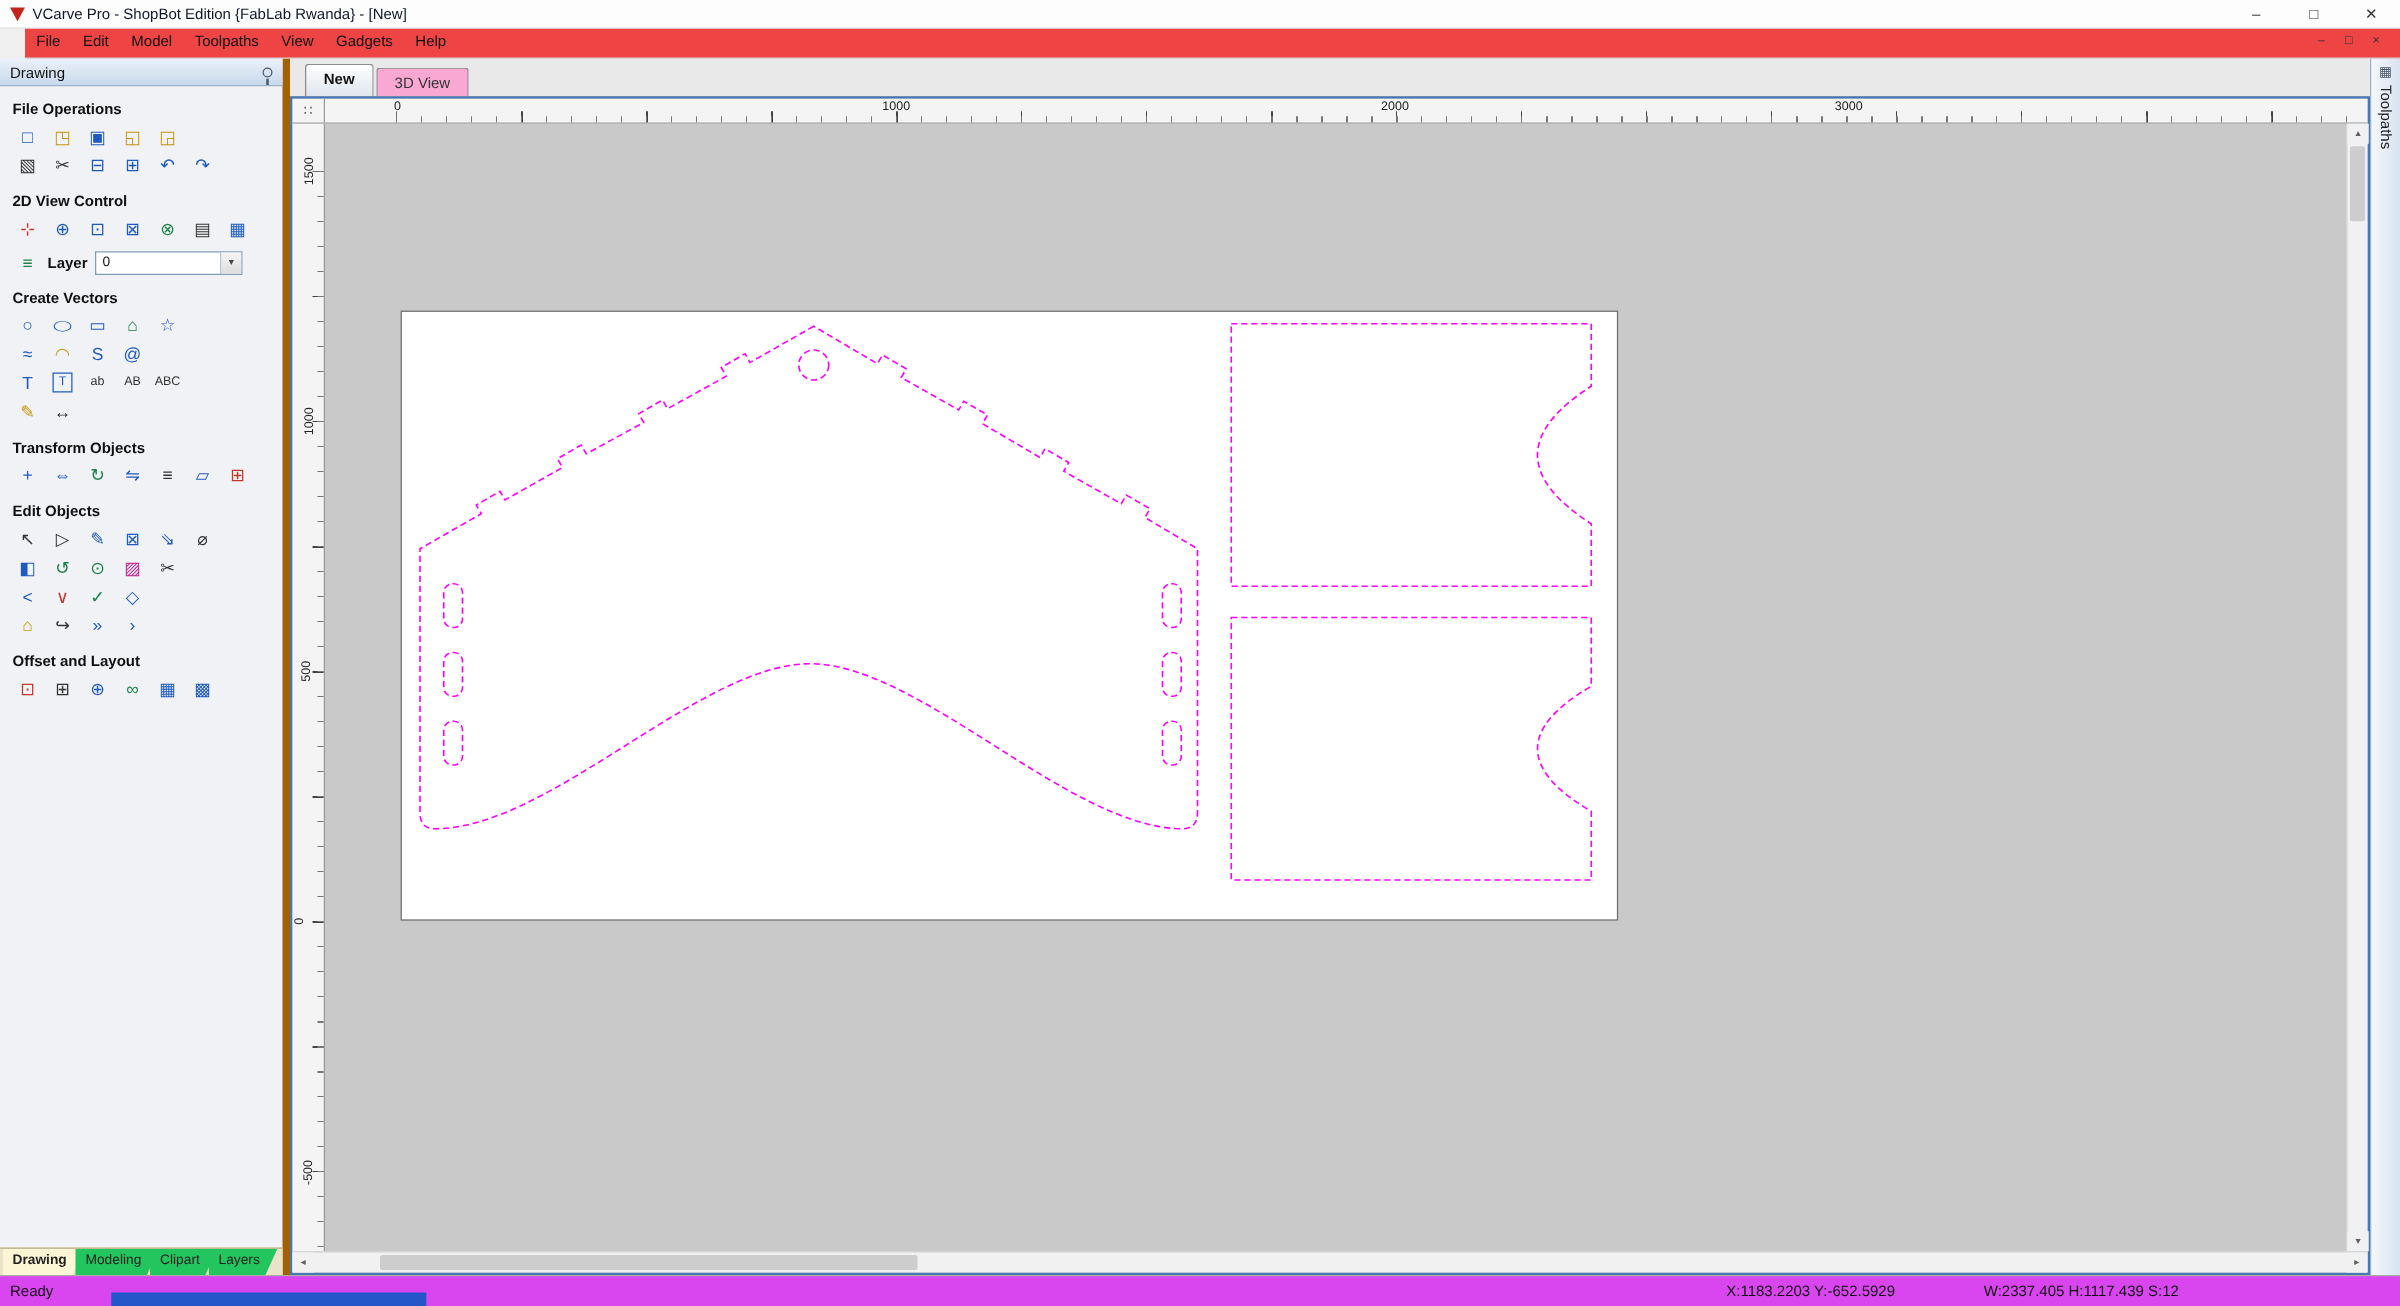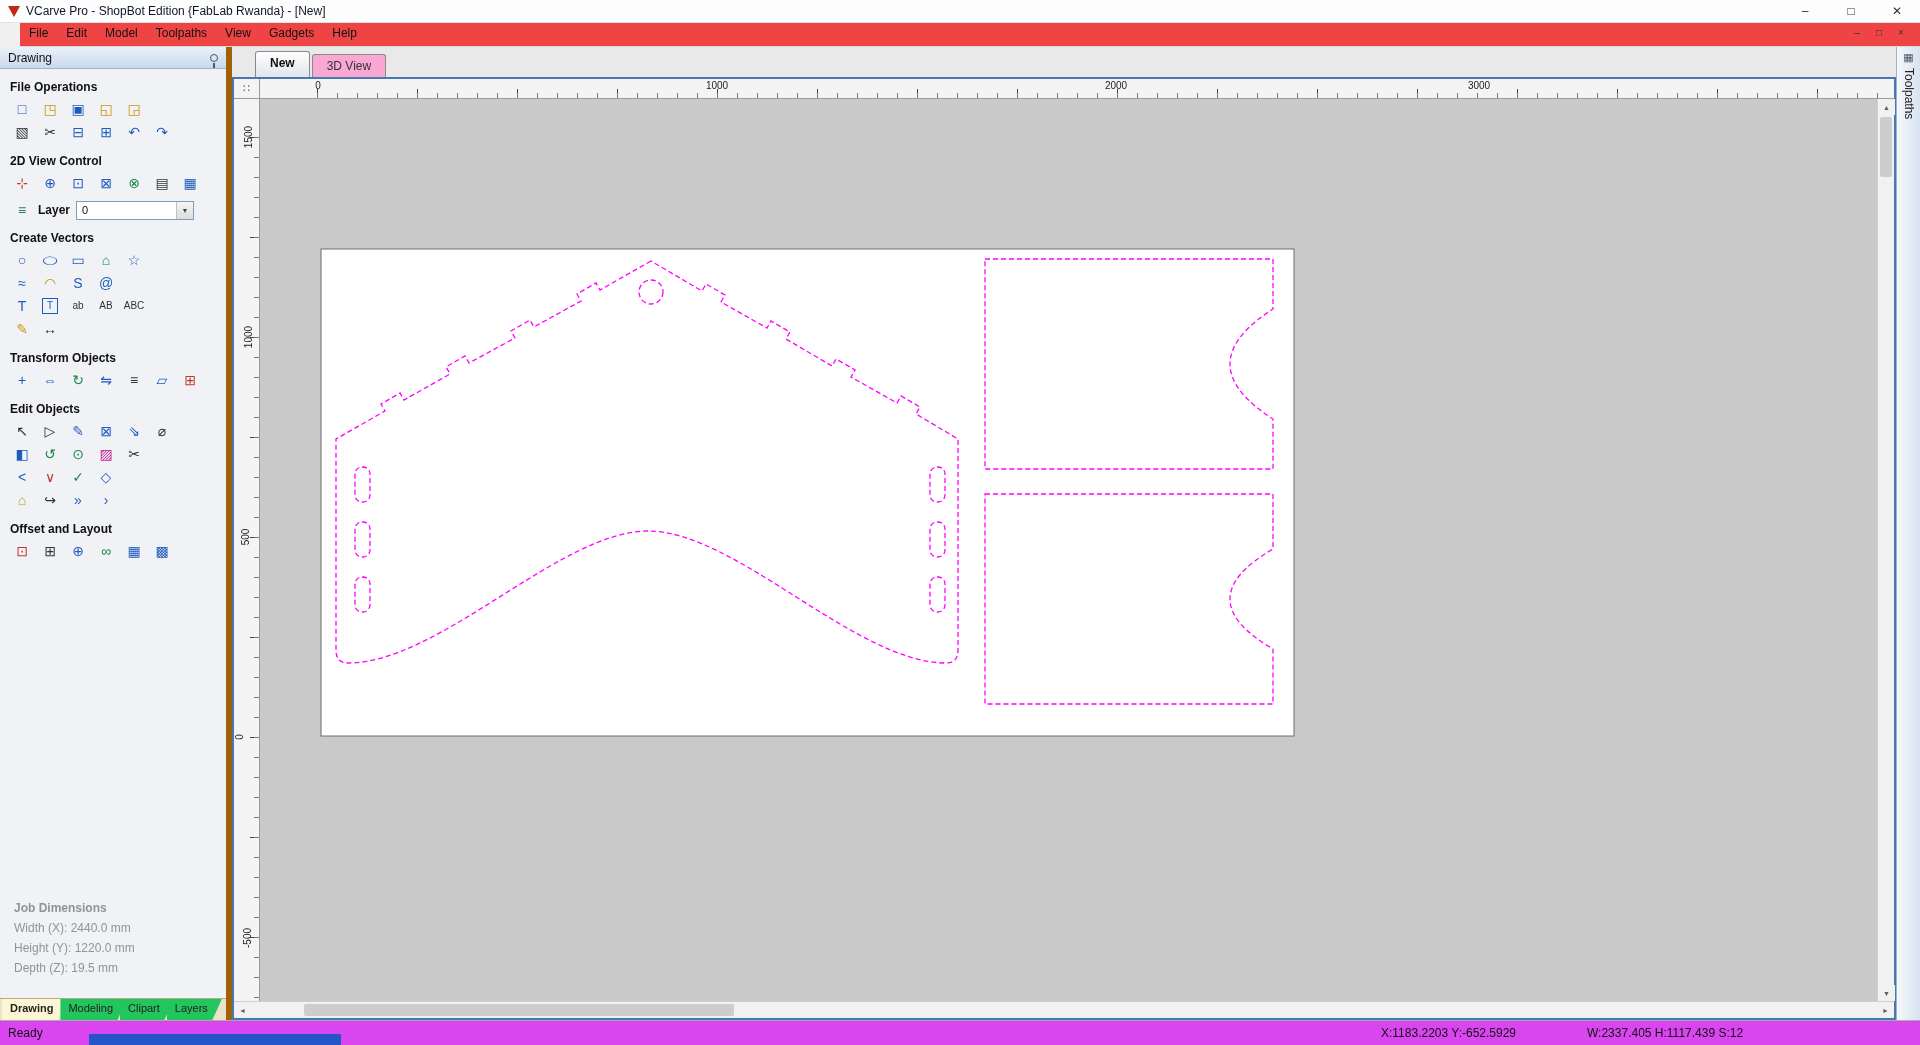--- a/index.html
+++ b/index.html
@@ -52,21 +52,21 @@
   .jobdims { position:absolute; bottom:42px; left:14px; color:#8f9499; font-size:12px; line-height:20px; }
   .jobdims .jd-title { font-weight:bold; }
   .side-tabs { position:absolute; bottom:0; left:0; right:0; height:22px; display:flex; padding-left:2px;
     background:#e9e3c8; border-top:1px solid #b6ad85; }
   .stab { height:22px; padding:3px 14px 0 8px; font-size:11px; background:#22c55e;
     clip-path:polygon(0 0,100% 0,calc(100% - 10px) 100%,0 100%); margin-right:-7px; color:#222; cursor:default; }
   .stab.active { background:#fdf6d4; font-weight:bold; }
 
   
   .center { flex:1; min-width:0; display:flex; flex-direction:column; background:#e9e9e9; }
-  .tabbar { height:30px; display:flex; align-items:flex-end; padding-left:23px; gap:2px; background:#e9e9e9; }
+  .tabbar { height:30px; display:flex; align-items:flex-end; padding-left:12px; gap:2px; background:#e9e9e9; }
   .vtab { height:23px; padding:4px 14px 0; border:1px solid #8a8a8a; border-bottom:none;
     border-radius:3px 3px 0 0; font-size:12px; cursor:default; }
   .vtab.active { background:linear-gradient(#fefefe,#dfe6ee); font-weight:bold; height:26px; }
   .vtab.alt { background:#f9a8d4; color:#333; }
   .view2d { flex:1; min-height:0; border:2px solid #4878b0; display:grid;
     grid-template-columns:26px 1fr 17px; grid-template-rows:20px 1fr 17px; background:#c9c9c9; }
   .corner { grid-column:1; grid-row:1; background:#f4f4f4; border-right:1px solid #9a9a9a; border-bottom:1px solid #9a9a9a;
     display:flex; align-items:center; justify-content:center; color:#555; font-size:11px; }
   .ruler-top { grid-column:2/4; grid-row:1; position:relative; background:#f4f4f4; border-bottom:1px solid #9a9a9a;
     background-image:repeating-linear-gradient(to right,#777 0 1px,transparent 1px 20px),
@@ -246,26 +246,20 @@
     <div class="section-h">Offset and Layout</div>
     <div class="icon-row">
       <span class="ticon ic-r">⊡</span>
       <span class="ticon ic-k">⊞</span>
       <span class="ticon ic-b">⊕</span>
       <span class="ticon ic-g">∞</span>
       <span class="ticon ic-b">▦</span>
       <span class="ticon ic-b">▩</span>
     </div>
 
-    <div class="jobdims">
-      <div class="jd-title">Job Dimensions</div>
-      <div>Width  (X): 2440.0 mm</div>
-      <div>Height (Y): 1220.0 mm</div>
-      <div>Depth  (Z): 19.5 mm</div>
-    </div>
 
     <div class="side-tabs">
       <span class="stab active">Drawing</span>
       <span class="stab">Modeling</span>
       <span class="stab">Clipart</span>
       <span class="stab">Layers</span>
     </div>
   </div>
 
   <div class="center">

